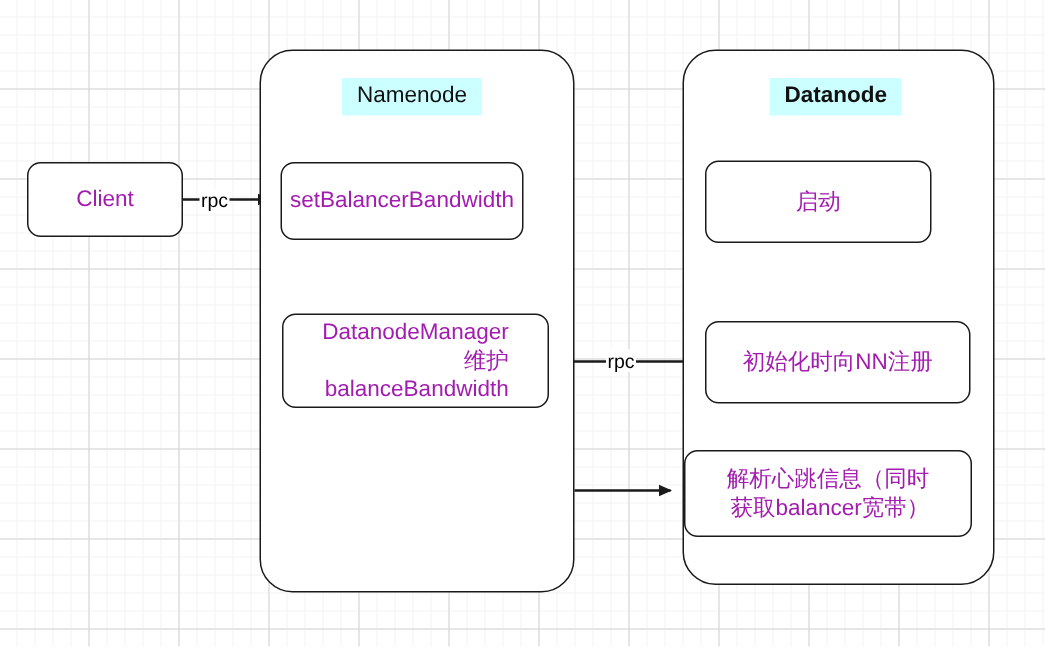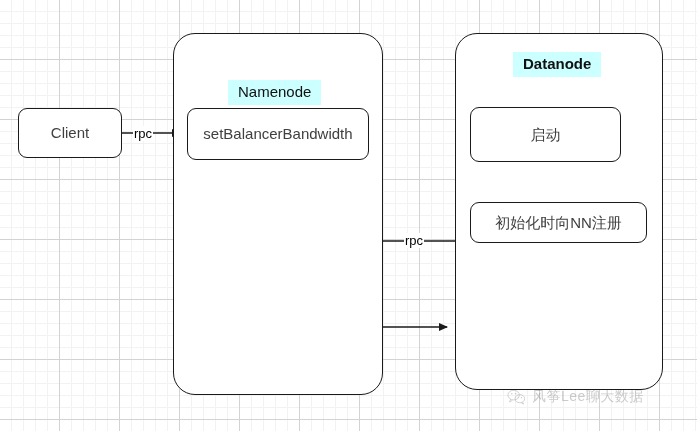--- a/index.html
+++ b/index.html
@@ -32,21 +32,21 @@
   }
   .node {
     position: absolute;
     box-sizing: border-box;
     border: 1.6px solid #1a1a1a;
     background: #ffffff;
     display: flex;
     align-items: center;
     justify-content: center;
     text-align: right;
-    color: #404040;
+    color: #a21caf;
     line-height: 1.28;
     white-space: nowrap;
   }
   .container-node {
     border-radius: 22px;
     display: block;
     background: #ffffff;
   }
   .box-node {
     border-radius: 9px;
@@ -122,49 +122,39 @@
       <path d="M558,270 L558,297" stroke="#1a1a1a" stroke-width="1.7" fill="none" marker-end="url(#arrowhead)"></path>
     </g>
 
     <g>
       <path d="M383,327 L447,327" stroke="#1a1a1a" stroke-width="1.7" fill="none" marker-end="url(#arrowhead)"></path>
     </g>
   </svg>
 
   <div class="node container-node" style="left:173px; top:33px; width:210px; height:362px;"></div>
 
-  <div class="group-title" style="left:228px; top:52px;margin-top:28px;">Namenode</div>
+  <div class="group-title" style="left:228px; top:52px;">Namenode</div>
 
   <div class="node container-node" style="left:455px; top:33px; width:208px; height:357px;"></div>
 
   <div class="group-title" style="left:513px; top:52px;font-weight:bold;">Datanode</div>
 
   <div class="node box-node" style="left:18px; top:108px; width:104px; height:50px; font-size:15px;">Client</div>
 
   <div class="edge-label" style="left:133px; top:126px;">rpc</div>
 
-  <div class="node box-node" style="left:187px; top:108px; width:182px; height:52px; font-size:15px;">setBalancerBandwidth</div>
+  <div class="node box-node" style="left:187px; top:108px; width:162px; height:52px; font-size:15px;">setBalancerBandwidth</div>
 
+  <div class="node box-node multiline" style="left:188px; top:209px; width:178px; height:63px; font-size:15px;">DatanodeManager
+维护
+balanceBandwidth</div>
 
   <div class="edge-label" style="left:404px; top:233px;">rpc</div>
 
   <div class="node box-node" style="left:470px; top:107px; width:151px; height:55px; font-size:15px;">启动</div>
 
-  <div class="node box-node" style="left:470px; top:202px; width:177px; height:41px; font-size:15px;">初始化时向NN注册</div>
+  <div class="node box-node" style="left:470px; top:214px; width:177px; height:55px; font-size:15px;">初始化时向NN注册</div>
 
+  <div class="node box-node multiline" style="left:456px; top:300px; width:192px; height:58px; font-size:15px;">解析心跳信息（同时
+获取balancer宽带）</div>
 
-  <div class="watermark" style="left:507px; top:388px;">
-    <span class="wm-icon">
-      <svg viewBox="0 0 24 20" width="19" height="16" xmlns="http://www.w3.org/2000/svg">
-        <ellipse cx="8.4" cy="7.6" rx="7.2" ry="6.1" fill="none" stroke="#555" stroke-width="1.1"></ellipse>
-        <path d="M4.6,12.6 L3.2,16.2 L6.8,14.3" fill="none" stroke="#555" stroke-width="1.1"></path>
-        <circle cx="6.1" cy="5.9" r="0.95" fill="#555"></circle>
-        <circle cx="10.8" cy="5.9" r="0.95" fill="#555"></circle>
-        <ellipse cx="16.2" cy="12.1" rx="6.1" ry="5.2" fill="none" stroke="#555" stroke-width="1.1"></ellipse>
-        <path d="M19.6,16.3 L21.0,19.0 L18.2,17.6" fill="none" stroke="#555" stroke-width="1.1"></path>
-        <circle cx="14.2" cy="10.8" r="0.8" fill="#555"></circle>
-        <circle cx="18.3" cy="10.8" r="0.8" fill="#555"></circle>
-      </svg>
-    </span>
-    <span>风筝Lee聊大数据</span>
-  </div>
 
 </div>
 
 </body></html>

